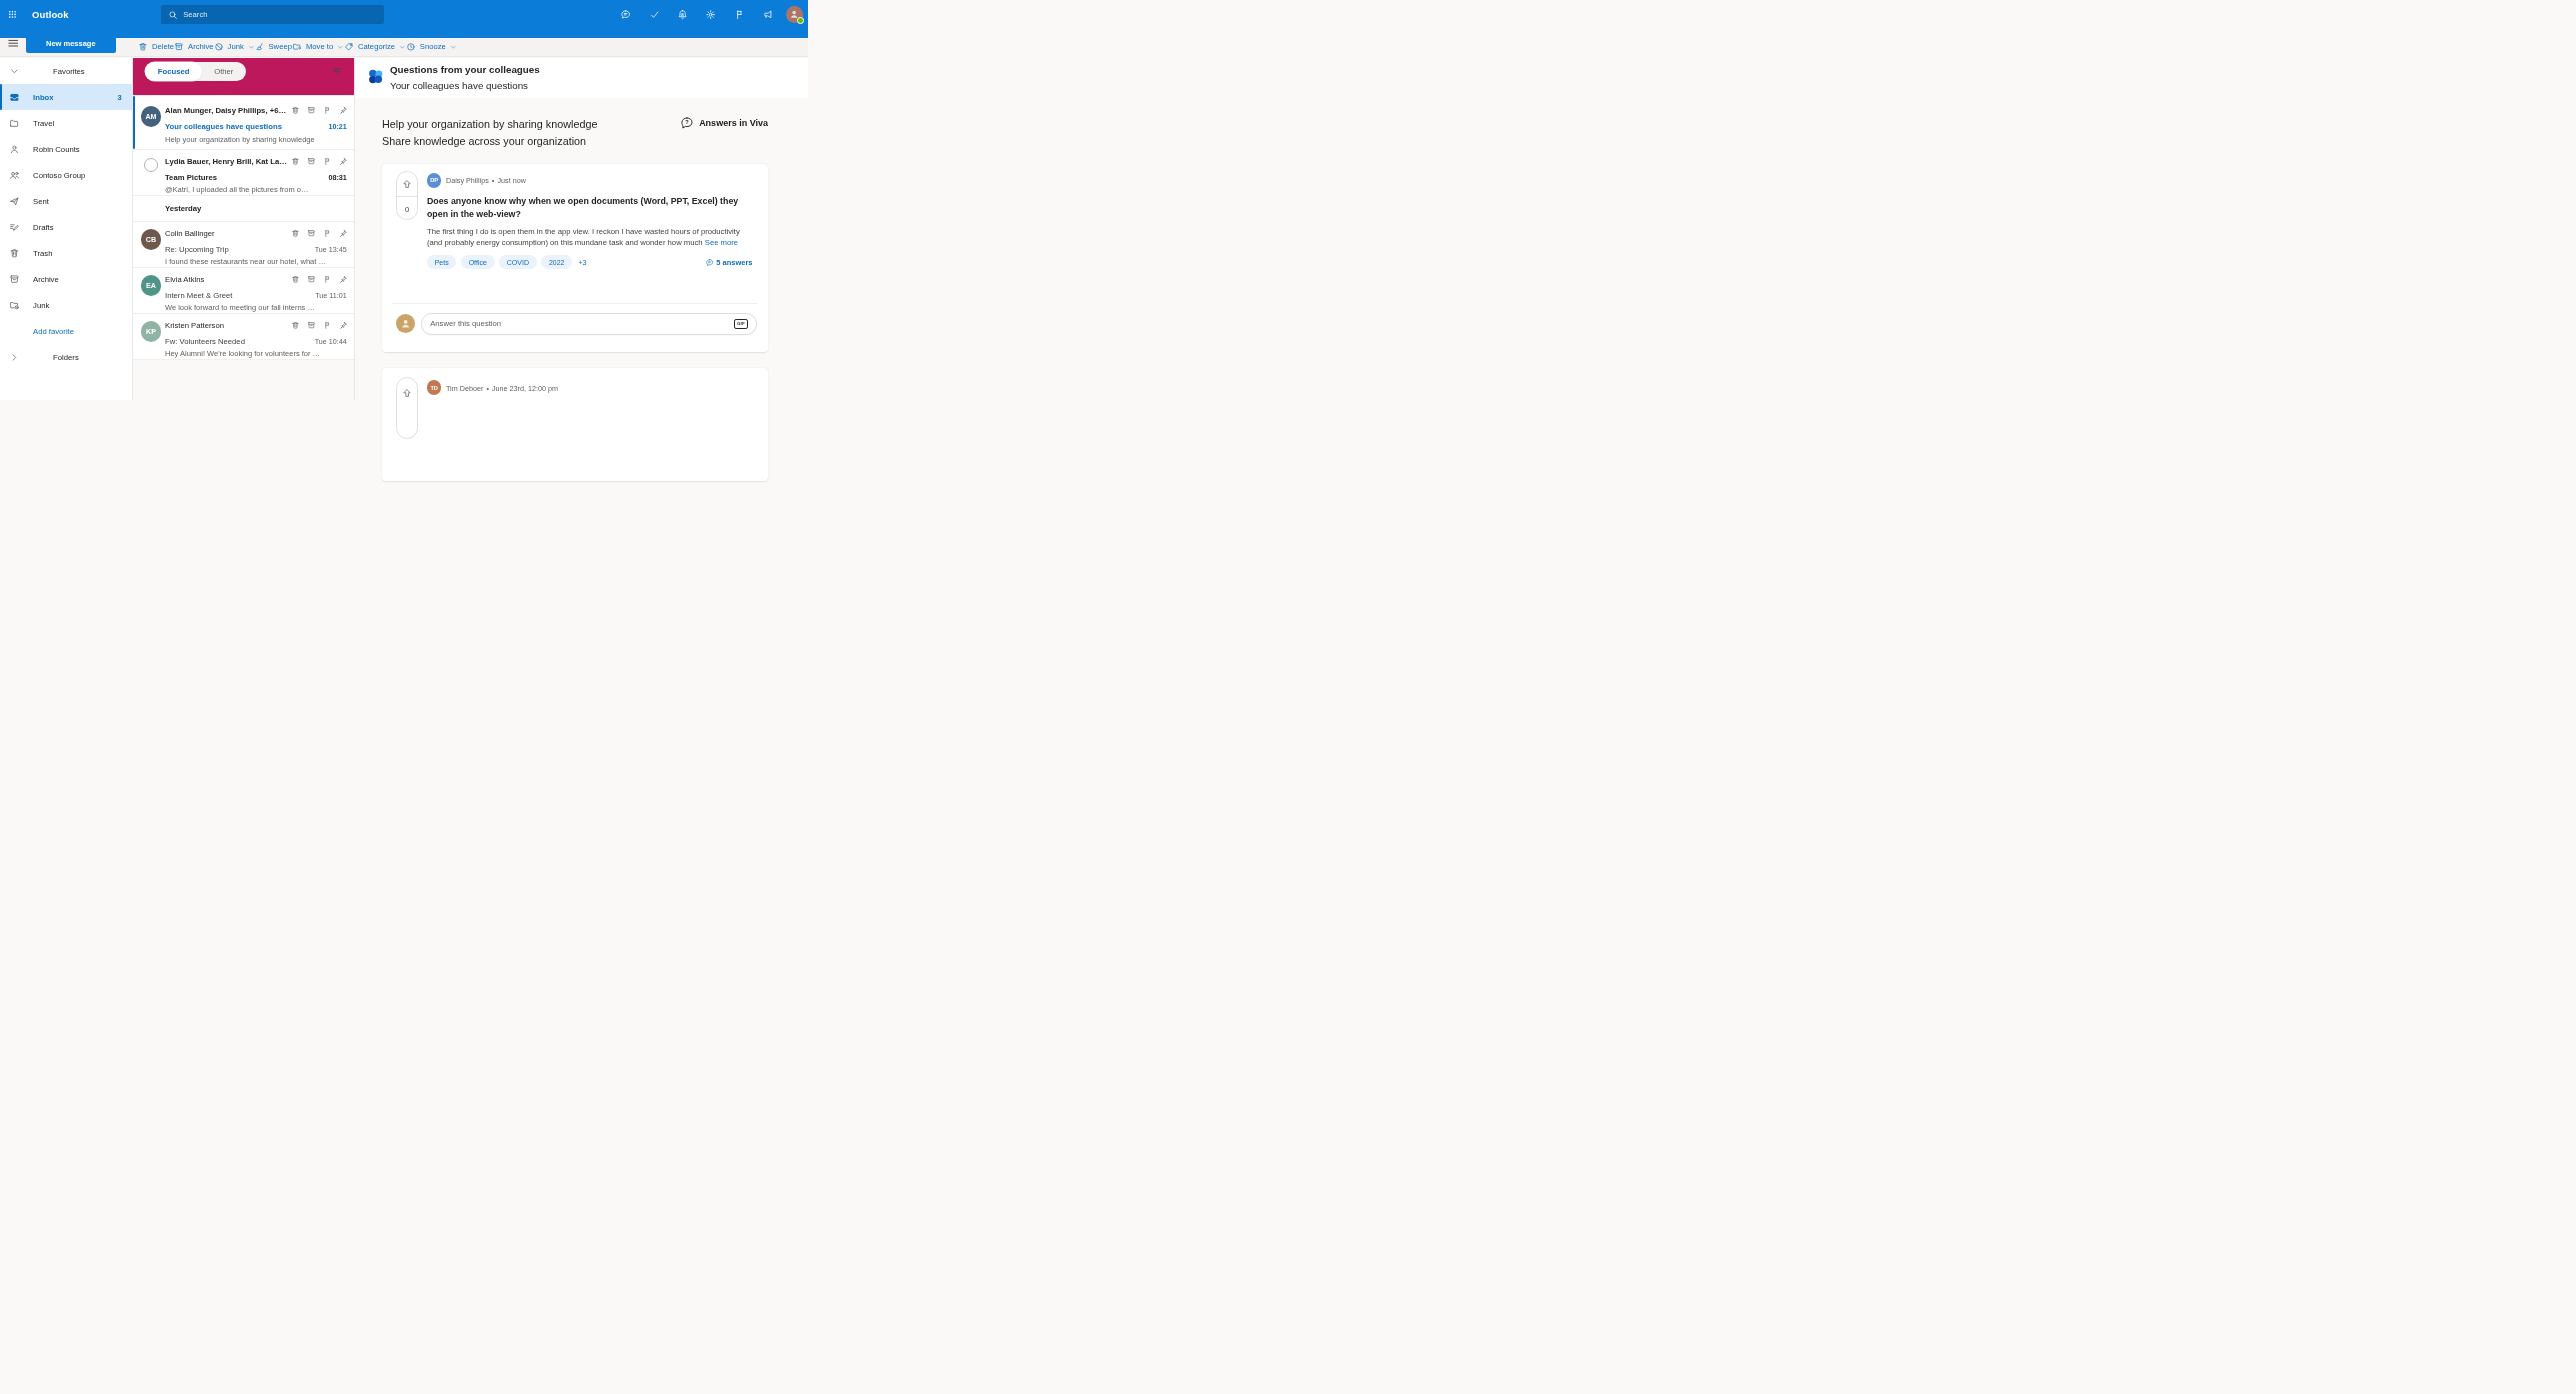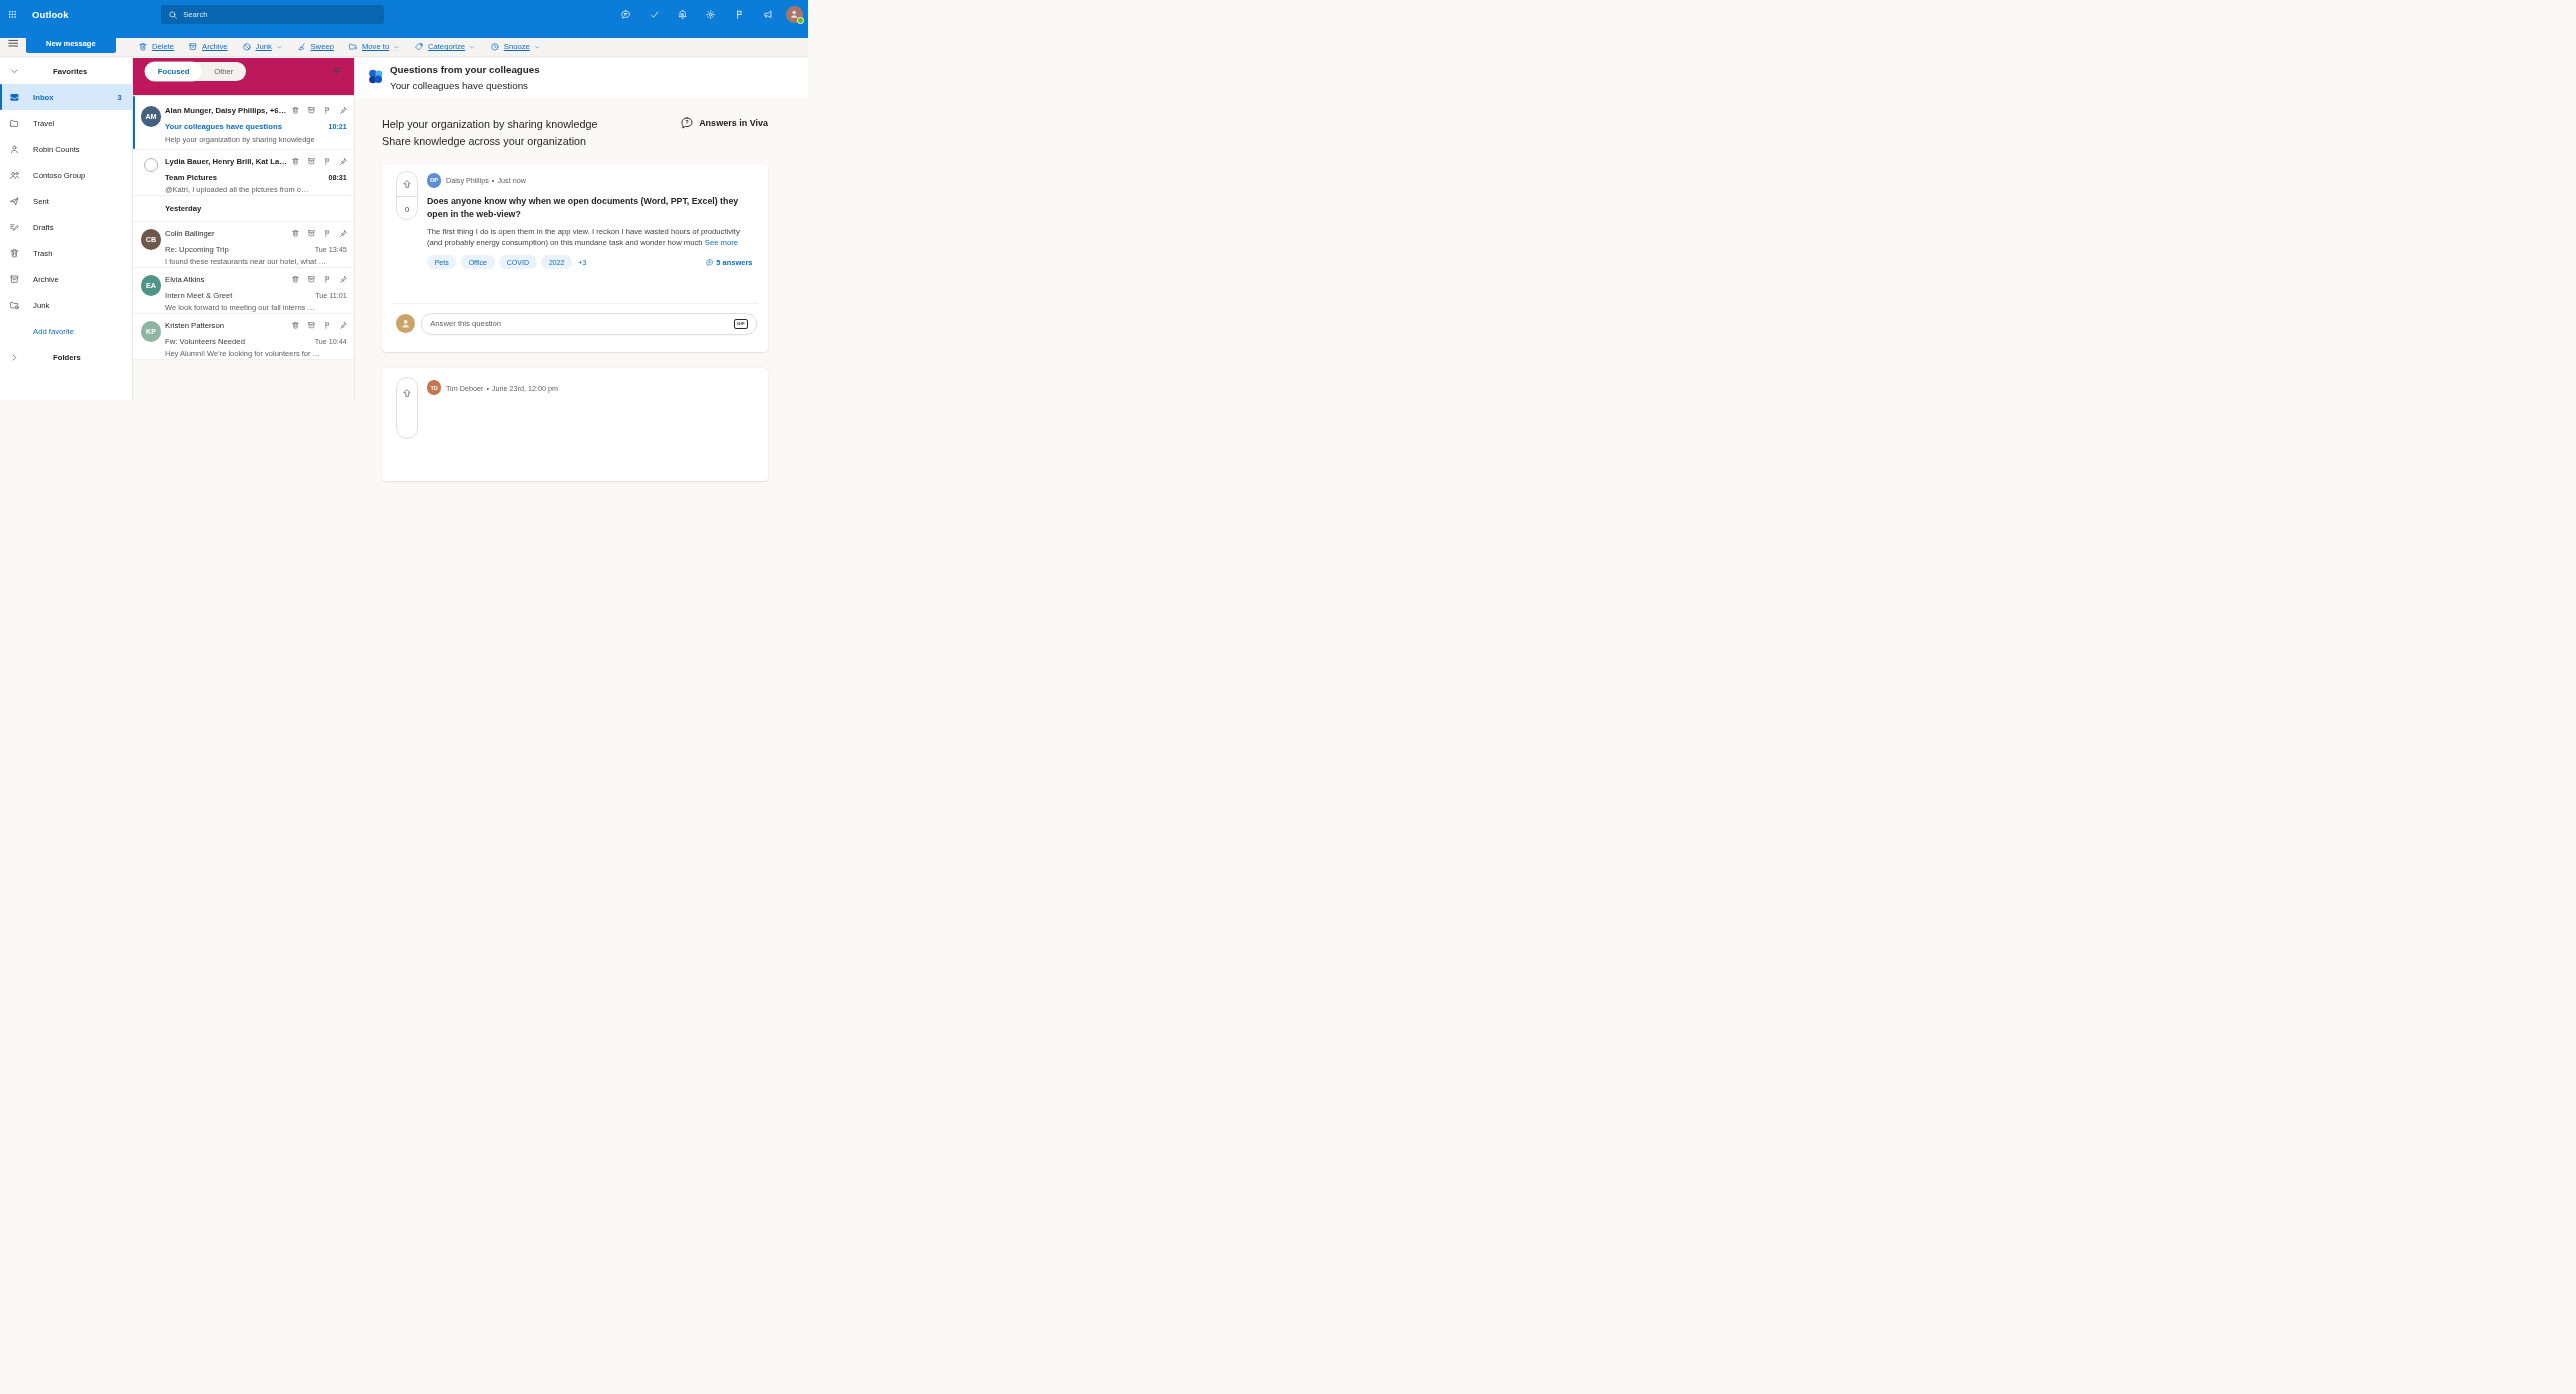--- a/index.html
+++ b/index.html
@@ -19,30 +19,30 @@
   .tb-ic { width:19.6px; height:19.6px; display:flex; align-items:center; justify-content:center; position:relative; cursor:pointer; border-radius:2.1px; }
   .bellnum { position:absolute; left:50%; top:50%; transform:translate(-50%,-58%); font-size:4.4px; font-weight:700; color:#fff; pointer-events:none; }
   .me { width:16.5px; height:16.5px; border-radius:50%; background:#a8756b; position:relative; display:flex; align-items:center; justify-content:center; color:#eadfd7; cursor:pointer; }
   .me .dot { position:absolute; right:-1px; bottom:-1px; width:6.7px; height:6.7px; border-radius:50%; background:#6bb700; border:1px solid #fff; }
 
   
   .cmdbar { position:absolute; top:29px; left:0; right:0; height:28px; background:#f4f3f2; border-bottom:0.5px solid #e9e8e7; z-index:20; }
   .burger { position:absolute; left:6.2px; top:7.7px; width:13.4px; height:13.4px; color:#484644; display:flex; align-items:center; justify-content:center; cursor:pointer; }
   .newmsg { position:absolute; left:26px; top:4.6px; height:19px; padding:0 20px; background:#0b7cd8; border:0; border-radius:2.1px;
     color:#fff; font-size:7.5px; font-weight:700; font-family:inherit; display:flex; align-items:center; cursor:pointer; white-space:nowrap; }
-  .actions { position:absolute; left:138px; top:0; height:36px; display:flex; align-items:center; gap:14px; color:#0f6cbd;text-decoration:underline; }
+  .actions { position:absolute; left:138px; top:0; height:36px; display:flex; align-items:center; color:#0f6cbd; }
   .act { display:flex; align-items:center; gap:4.1px; font-size:7.7px; cursor:pointer; white-space:nowrap; }
   .act .chev { width:6.7px; height:6.7px; }
 
   
   .nav { position:absolute; top:58px; left:0; width:133px; bottom:0; background:#fff; border-right:0.5px solid #e8e8e8; z-index:10; }
   .nrow { position:relative; height:26px; display:flex; align-items:center; padding-left:9.3px; cursor:pointer; color:#242424; }
   .nrow .nic { width:10.8px; height:10.8px; color:#5f5d5b; flex:0 0 10.8px; }
   .nrow .nlbl { margin-left:13px; font-size:7.7px; white-space:nowrap; }
-  .nrow.hdr .nlbl { font-weight:700;padding-left:20px; }
+  .nrow.hdr .nlbl { font-weight:400;padding-left:20px; }
   .nrow.sel { background:#d5e9fb; }
   .nrow.sel::before { content:""; position:absolute; left:0; top:0; bottom:0; width:2.1px; background:#0f6cbd; border-radius:1px; }
   .nrow.sel .nic { color:#0f6cbd; }
   .nrow.sel .nlbl { color:#0f6cbd; font-weight:700; }
   .ncount { margin-left:auto; margin-right:10.3px; color:#0f6cbd; font-size:7.5px; font-weight:700; }
   .nrow.linkrow { padding-left:33px; }
   .nrow.linkrow .nlbl { margin-left:0; color:#0f6cbd; }
 
   
   .list { position:absolute; top:58px; left:133px; width:222px; bottom:0; background:#faf9f8; border-right:0.5px solid #e8e8e8; z-index:10; }

